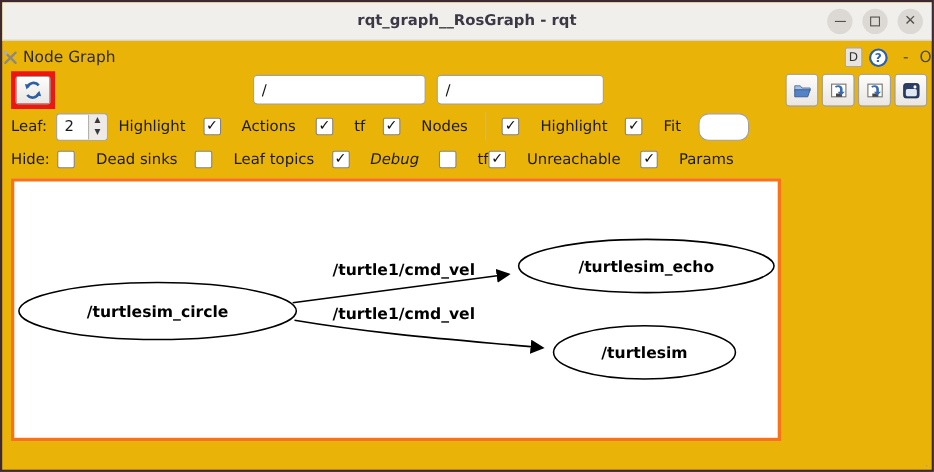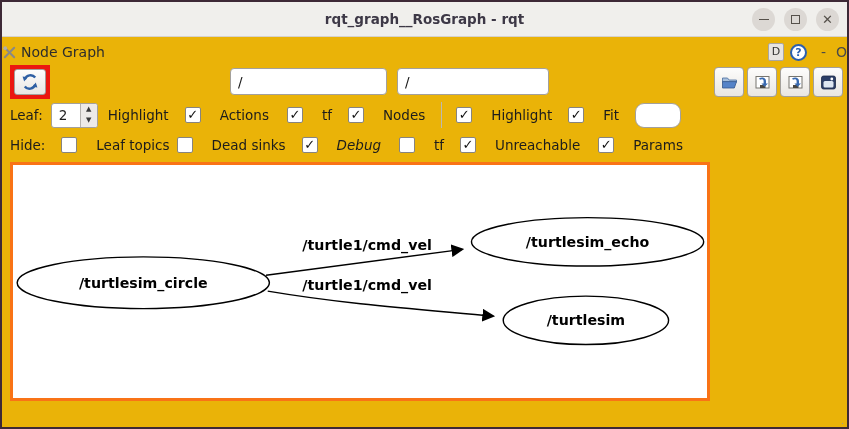--- a/index.html
+++ b/index.html
@@ -187,37 +187,37 @@
       <span class="cbox on"></span>
       <span>Fit</span>
     </label>
 
     <span class="mini-field" style="margin-left:16px;"></span>
   </div>
 
   <div class="row row-hide">
     <span>Hide:</span>
 
+    <label class="cbx" style="margin-left:7px;">
+      <span class="cbox"></span>
+      <span>Dead sinks</span>
+    </label>
     <label class="cbx" style="margin-left:16px;">
       <span class="cbox"></span>
       <span>Leaf topics</span>
     </label>
-    <label class="cbx" style="margin-left:7px;">
-      <span class="cbox"></span>
-      <span>Dead sinks</span>
-    </label>
     <label class="cbx" style="margin-left:16px;font-style:italic;">
       <span class="cbox on"></span>
       <span>Debug</span>
     </label>
     <label class="cbx" style="margin-left:18px;">
       <span class="cbox"></span>
       <span>tf</span>
     </label>
-    <label class="cbx" style="margin-left:16px;">
+    <label class="cbx" style="">
       <span class="cbox on"></span>
       <span>Unreachable</span>
     </label>
     <label class="cbx" style="margin-left:18px;">
       <span class="cbox on"></span>
       <span>Params</span>
     </label>
   </div>
 
   <div class="canvas">

